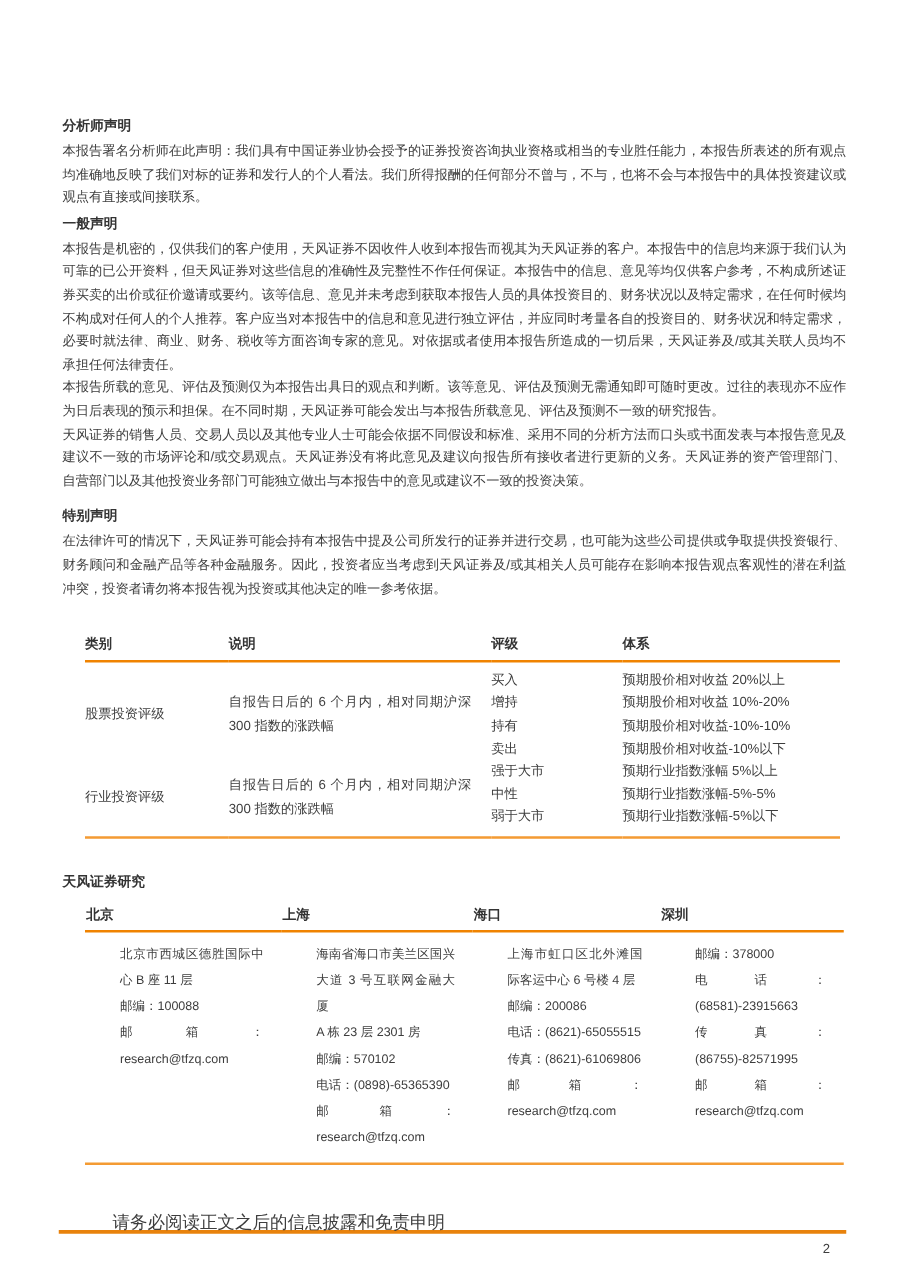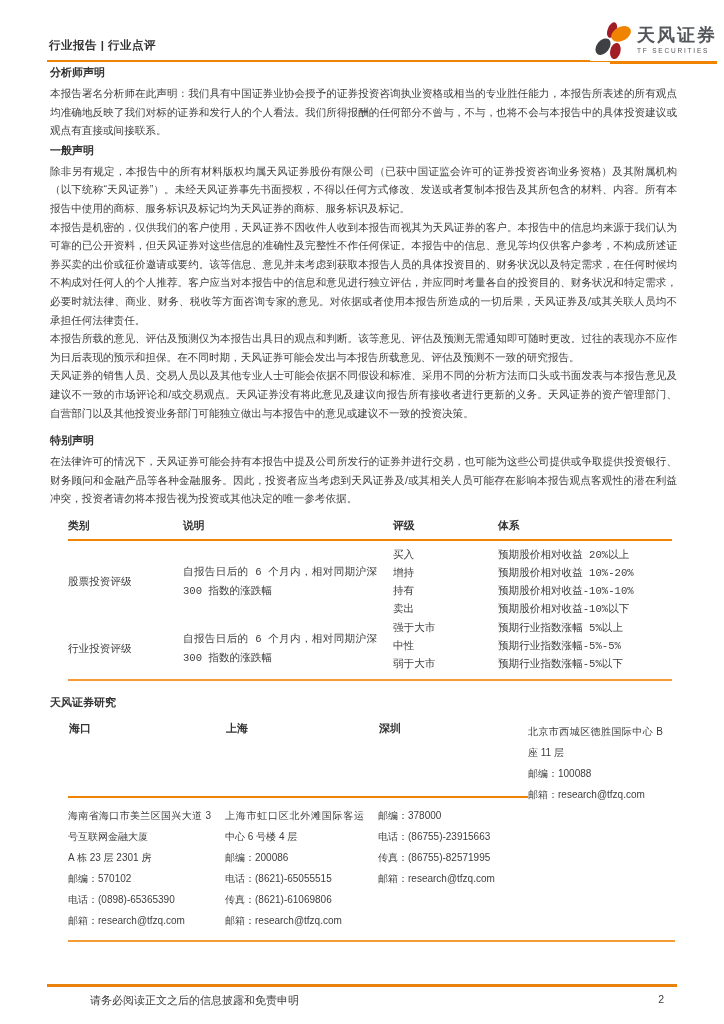--- a/index.html
+++ b/index.html
@@ -26,31 +26,31 @@
   .header{position:absolute;left:47px;right:47px;top:0;height:62px;border-bottom:2px solid var(--orange);}
   .breadcrumb{position:absolute;left:2px;bottom:7px;font-size:11.5px;font-weight:bold;color:var(--ink-strong);letter-spacing:.5px;}
   .logo{position:absolute;right:-40px;top:21px;display:flex;align-items:flex-start;background:#fff;padding-left:4px;}
   .logo-icon{width:38px;height:40px;flex:0 0 auto;}
   .logo-text{margin-left:5px;padding-top:4px;}
   .logo-cn{font-size:18px;font-weight:bold;color:var(--brand-gray);letter-spacing:2px;line-height:20px;}
   .logo-en{font-size:6.5px;color:var(--brand-gray);letter-spacing:1.8px;margin-top:2px;}
   .logo-bar{position:absolute;left:20px;right:0;bottom:-3px;height:3px;background:var(--orange);}
 
   
-  .content{position:absolute;left:47px;right:47px;top:52px;}
+  .content{position:absolute;left:47px;right:47px;top:80px;}
   .sec-title{font-size:11px;font-weight:bold;color:var(--ink-strong);margin:0 0 4px 3px;}
   .mt-analyst{margin-top:13px;}
   .mt-general{margin-top:3px;}
   .mt-special{margin-top:11px;}
   .mt-rating{margin-top:33px;}
-  .mt-research{margin-top:14px;}
+  .mt-research{margin-top:27px;}
   .para{font-size:10.6px;line-height:18.6px;text-align:justify;margin:0 0 0 3px;color:var(--ink);}
 
   
-  .rating-table{margin:9px 0 0 21px;border-collapse:collapse;width:604px;font-size:10.6px;color:var(--ink);font-family:Liberation Mono, monospace;}
+  .rating-table{margin:26px 0 0 21px;border-collapse:collapse;width:604px;font-size:10.6px;color:var(--ink);}
   .rating-table th{
     text-align:left;font-weight:bold;font-size:10.8px;color:var(--ink-strong);
     padding:2px 0 6px 0;border-bottom:2px solid var(--orange);
   }
   .rating-table td{padding:2px 0;line-height:14.2px;vertical-align:middle;}
   .rating-table tbody tr:first-child td{padding-top:7px;}
   .rating-table tbody tr:last-child td{padding-bottom:8px;}
   .rating-table{border-bottom:2px solid var(--orange-light);}
   td.cat{color:var(--ink);}
   td.desc{padding-right:16px;line-height:19px;text-align:justify;}
@@ -61,61 +61,44 @@
     display:grid;grid-template-columns:157px 153px 150px 147px;
     font-size:10px;color:var(--ink);
     border-bottom:2px solid var(--orange-light);
     padding-bottom:9px;
   }
   .office-city{
     font-weight:bold;font-size:11px;color:var(--ink-strong);
     border-bottom:2px solid var(--orange);
     padding:0 0 5px 1px;margin-bottom:7px;
   }
-  .office-body{padding-right:14px;}
+  .office-body{padding-right:14px;margin-left:28px;}
   .office:nth-child(1) .office-body{padding-right:20px;}
   .office:nth-child(2) .office-body{padding-right:27px;}
   .office:nth-child(3) .office-body{padding-right:33px;}
   .office:nth-child(4) .office-body{padding-right:12px;}
   .office-line{line-height:21px;text-align:justify;}
 
   
   .footer-rule{position:absolute;left:47px;right:47px;top:984px;height:3px;background:#E8820C;}
-  .footer-text{position:absolute;left:90px;top:993px;font-size:11px;color:var(--ink);}
+  .footer-text{position:absolute;left:90px;top:969px;font-size:14px;color:var(--ink);}
   .footer-page{position:absolute;right:60px;top:993px;font-size:10.5px;color:var(--ink);}
 </style>
 </head>
 <body>
 
 <div class="page">
 
-  <div class="header">
-    <div class="breadcrumb">行业报告 | 行业点评</div>
-    <div class="logo">
-      <svg class="logo-icon" viewBox="0 0 40 42" xmlns="http://www.w3.org/2000/svg">
-        <ellipse cx="19" cy="9.5" rx="4.6" ry="8.6" transform="rotate(22 19 9.5)" fill="#A21C26"></ellipse>
-        <ellipse cx="28.5" cy="13.5" rx="11" ry="7.4" transform="rotate(-28 28.5 13.5)" fill="#F08300"></ellipse>
-        <ellipse cx="9.5" cy="27" rx="6.6" ry="9.8" transform="rotate(38 9.5 27)" fill="#3F4043"></ellipse>
-        <ellipse cx="22.5" cy="31.5" rx="5.4" ry="8.6" transform="rotate(14 22.5 31.5)" fill="#A21C26"></ellipse>
-      </svg>
-      <div class="logo-text">
-        <div class="logo-cn">天风证券</div>
-        <div class="logo-en">TF SECURITIES</div>
-      </div>
-      <div class="logo-bar"></div>
-    </div>
-  </div>
 
   <div class="content">
 
     <h3 class="sec-title mt-analyst">分析师声明</h3>
     <p class="para">本报告署名分析师在此声明：我们具有中国证券业协会授予的证券投资咨询执业资格或相当的专业胜任能力，本报告所表述的所有观点均准确地反映了我们对标的证券和发行人的个人看法。我们所得报酬的任何部分不曾与，不与，也将不会与本报告中的具体投资建议或观点有直接或间接联系。</p>
 
     <h3 class="sec-title mt-general">一般声明</h3>
-    <p class="para">除非另有规定，本报告中的所有材料版权均属天风证券股份有限公司（已获中国证监会许可的证券投资咨询业务资格）及其附属机构（以下统称“天风证券”）。未经天风证券事先书面授权，不得以任何方式修改、发送或者复制本报告及其所包含的材料、内容。所有本报告中使用的商标、服务标识及标记均为天风证券的商标、服务标识及标记。</p>
     <p class="para">本报告是机密的，仅供我们的客户使用，天风证券不因收件人收到本报告而视其为天风证券的客户。本报告中的信息均来源于我们认为可靠的已公开资料，但天风证券对这些信息的准确性及完整性不作任何保证。本报告中的信息、意见等均仅供客户参考，不构成所述证券买卖的出价或征价邀请或要约。该等信息、意见并未考虑到获取本报告人员的具体投资目的、财务状况以及特定需求，在任何时候均不构成对任何人的个人推荐。客户应当对本报告中的信息和意见进行独立评估，并应同时考量各自的投资目的、财务状况和特定需求，必要时就法律、商业、财务、税收等方面咨询专家的意见。对依据或者使用本报告所造成的一切后果，天风证券及/或其关联人员均不承担任何法律责任。</p>
     <p class="para">本报告所载的意见、评估及预测仅为本报告出具日的观点和判断。该等意见、评估及预测无需通知即可随时更改。过往的表现亦不应作为日后表现的预示和担保。在不同时期，天风证券可能会发出与本报告所载意见、评估及预测不一致的研究报告。</p>
     <p class="para">天风证券的销售人员、交易人员以及其他专业人士可能会依据不同假设和标准、采用不同的分析方法而口头或书面发表与本报告意见及建议不一致的市场评论和/或交易观点。天风证券没有将此意见及建议向报告所有接收者进行更新的义务。天风证券的资产管理部门、自营部门以及其他投资业务部门可能独立做出与本报告中的意见或建议不一致的投资决策。</p>
 
     <h3 class="sec-title mt-special">特别声明</h3>
     <p class="para">在法律许可的情况下，天风证券可能会持有本报告中提及公司所发行的证券并进行交易，也可能为这些公司提供或争取提供投资银行、财务顾问和金融产品等各种金融服务。因此，投资者应当考虑到天风证券及/或其相关人员可能存在影响本报告观点客观性的潜在利益冲突，投资者请勿将本报告视为投资或其他决定的唯一参考依据。</p>
 
     <table class="rating-table">
       <colgroup>
           <col style="width:115px">
@@ -162,22 +145,23 @@
         </tr>
         <tr>
           <td>弱于大市</td>
           <td>预期行业指数涨幅-5%以下</td>
         </tr>
       </tbody>
     </table>
 
     <h3 class="sec-title mt-research">天风证券研究</h3>
     <div class="research-grid">
+      <div class="office-city">北京</div>
+      <div class="office-city">上海</div>
       <div class="office-city">海口</div>
-      <div class="office-city">上海</div>
       <div class="office-city">深圳</div>
 
       <div class="office">
         <div class="office-body">
           <div class="office-line">北京市西城区德胜国际中心 B 座 11 层</div>
           <div class="office-line">邮编：100088</div>
           <div class="office-line">邮箱：research@tfzq.com</div>
         </div>
       </div>
       <div class="office">
@@ -194,21 +178,21 @@
           <div class="office-line">上海市虹口区北外滩国际客运中心 6 号楼 4 层</div>
           <div class="office-line">邮编：200086</div>
           <div class="office-line">电话：(8621)-65055515</div>
           <div class="office-line">传真：(8621)-61069806</div>
           <div class="office-line">邮箱：research@tfzq.com</div>
         </div>
       </div>
       <div class="office">
         <div class="office-body">
           <div class="office-line">邮编：378000</div>
-          <div class="office-line">电话：(86755)-23915663</div>
+          <div class="office-line">电话：(68581)-23915663</div>
           <div class="office-line">传真：(86755)-82571995</div>
           <div class="office-line">邮箱：research@tfzq.com</div>
         </div>
       </div>
     </div>
 
   </div>
 
   <div class="footer-rule"></div>
   <div class="footer-text">请务必阅读正文之后的信息披露和免责申明</div>

